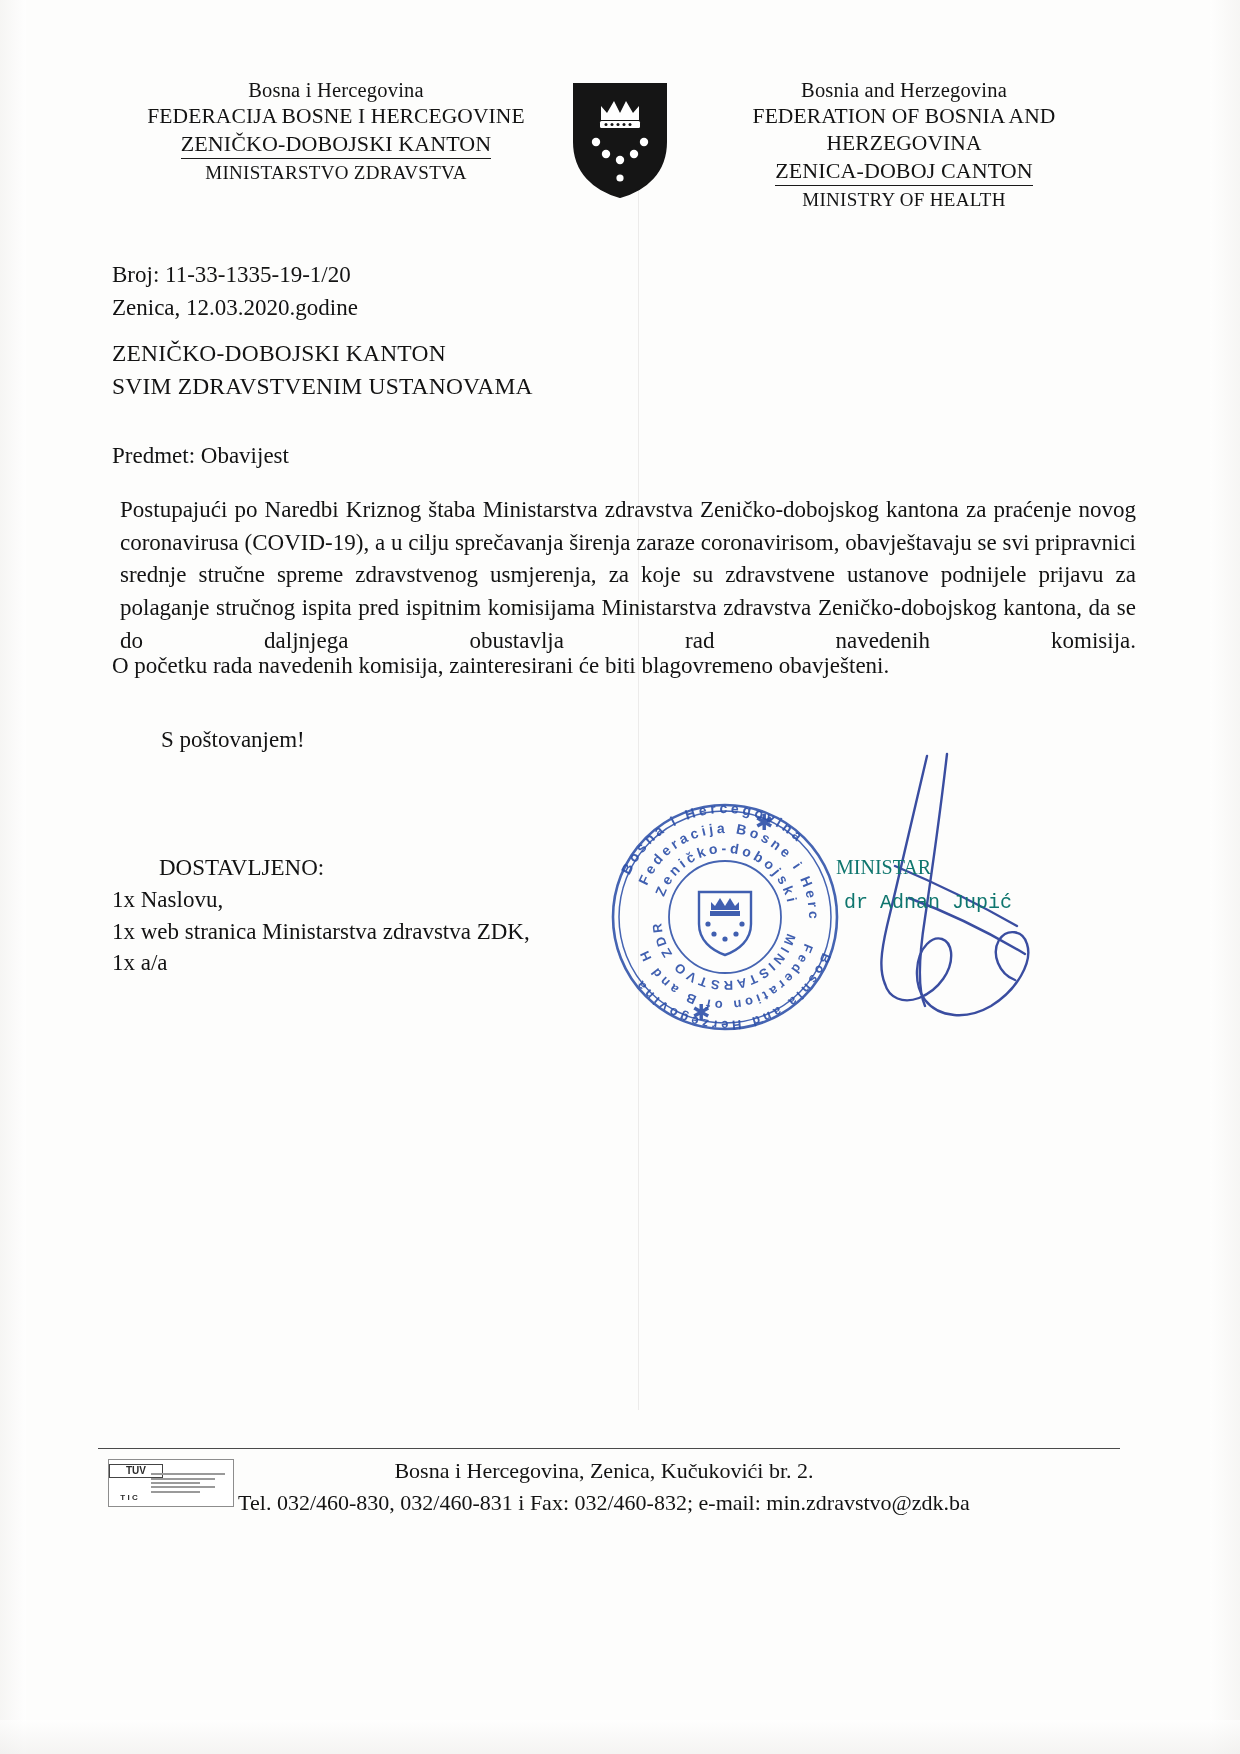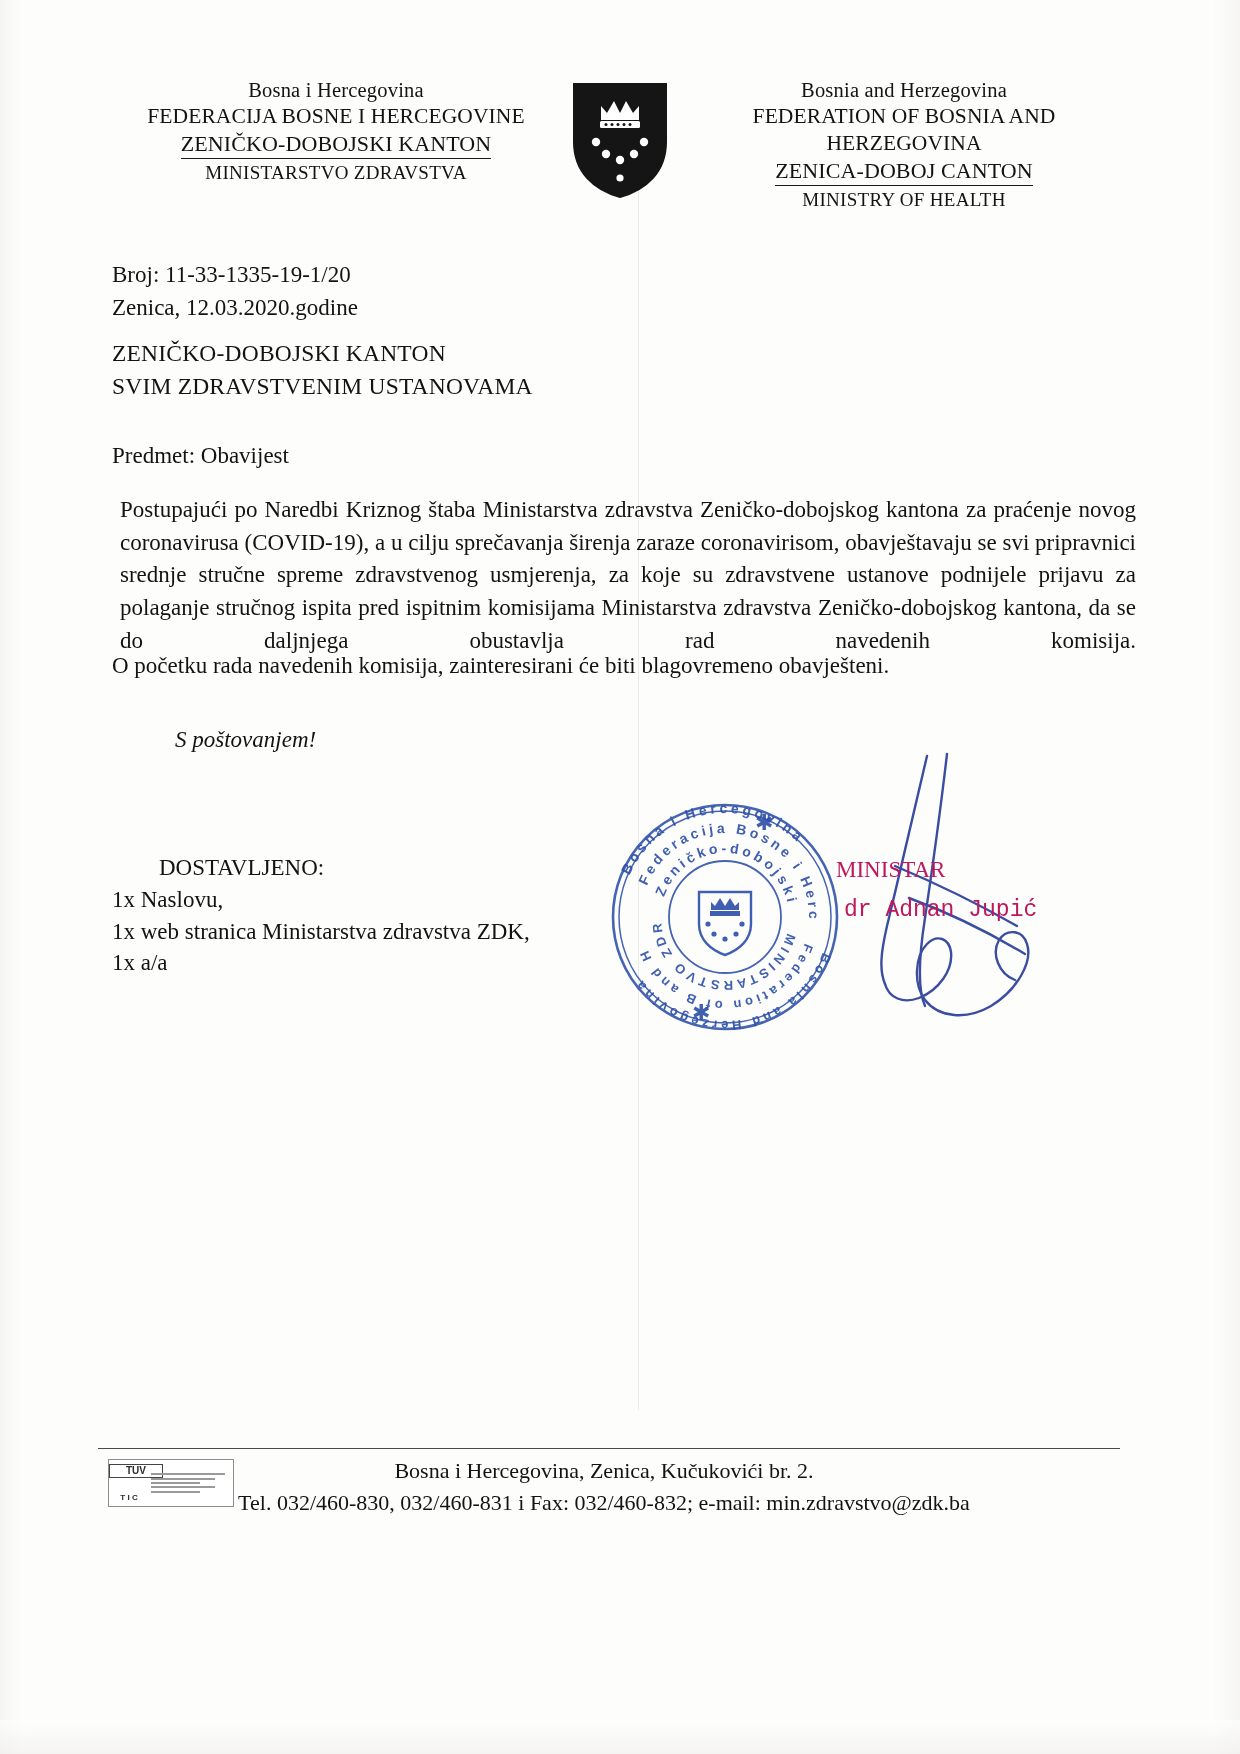--- a/index.html
+++ b/index.html
@@ -111,39 +111,38 @@
   }
   .body-extra {
     position: absolute;
     top: 650px; left: 112px;
     width: 1016px;
     font-size: 23px;
     line-height: 1.42;
   }
   .closing-block {
     position: absolute;
-    top: 727px; left: 175px;
-    font-size: 23px;
-    font-style: italic;
+    top: 727px; left: 161px;
+    font-size: 23px;
   }
   .delivery-block {
     position: absolute;
     top: 852px; left: 112px;
     font-size: 23px;
     line-height: 1.36;
   }
   .delivery-block .dl-title { margin-bottom: 1px; margin-left: 47px; }
 
   
   .sig-block {
     position: absolute;
     top: 850px; left: 836px;
-    font-size: 23px;
+    font-size: 20px;
     line-height: 1.75;
-    color: #be185d;
+    color: #0f766e;
   }
   .sig-name { margin-left: 8px; font-family: Liberation Mono, monospace; }
 
   
   .signature-svg {
     position: absolute;
     left: 855px; top: 748px;
     width: 230px; height: 290px;
     pointer-events: none;
   }

